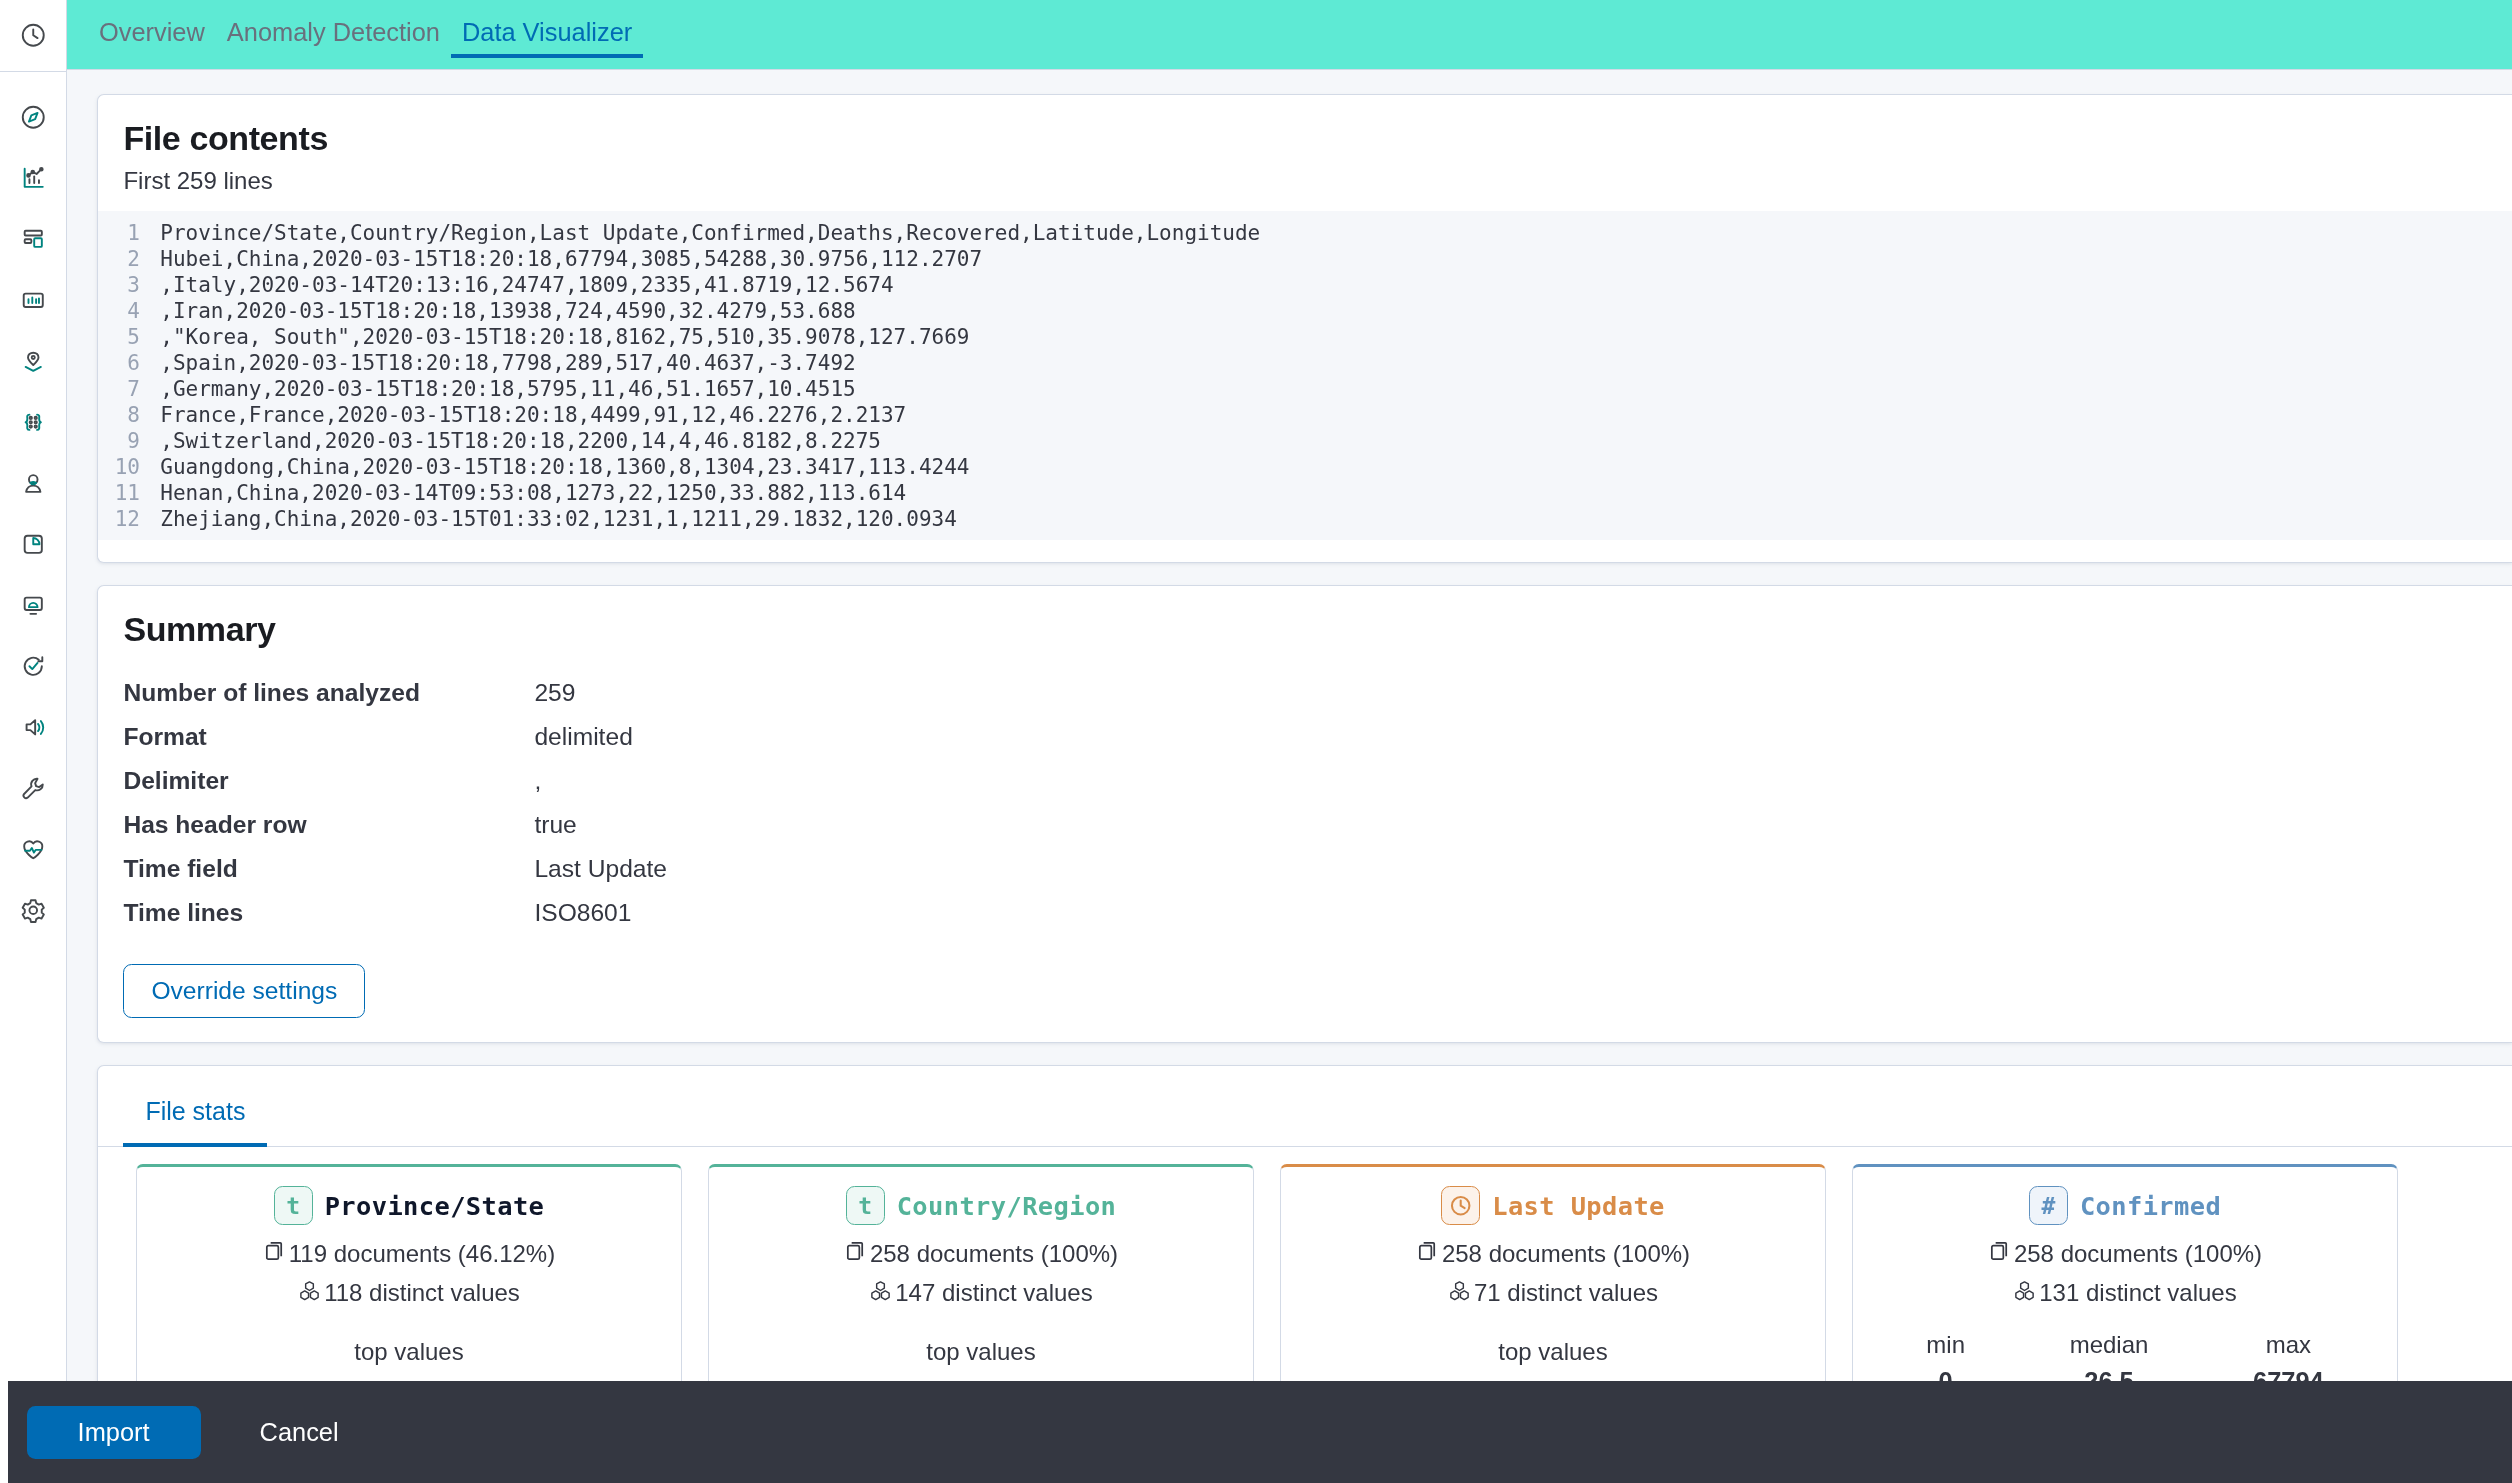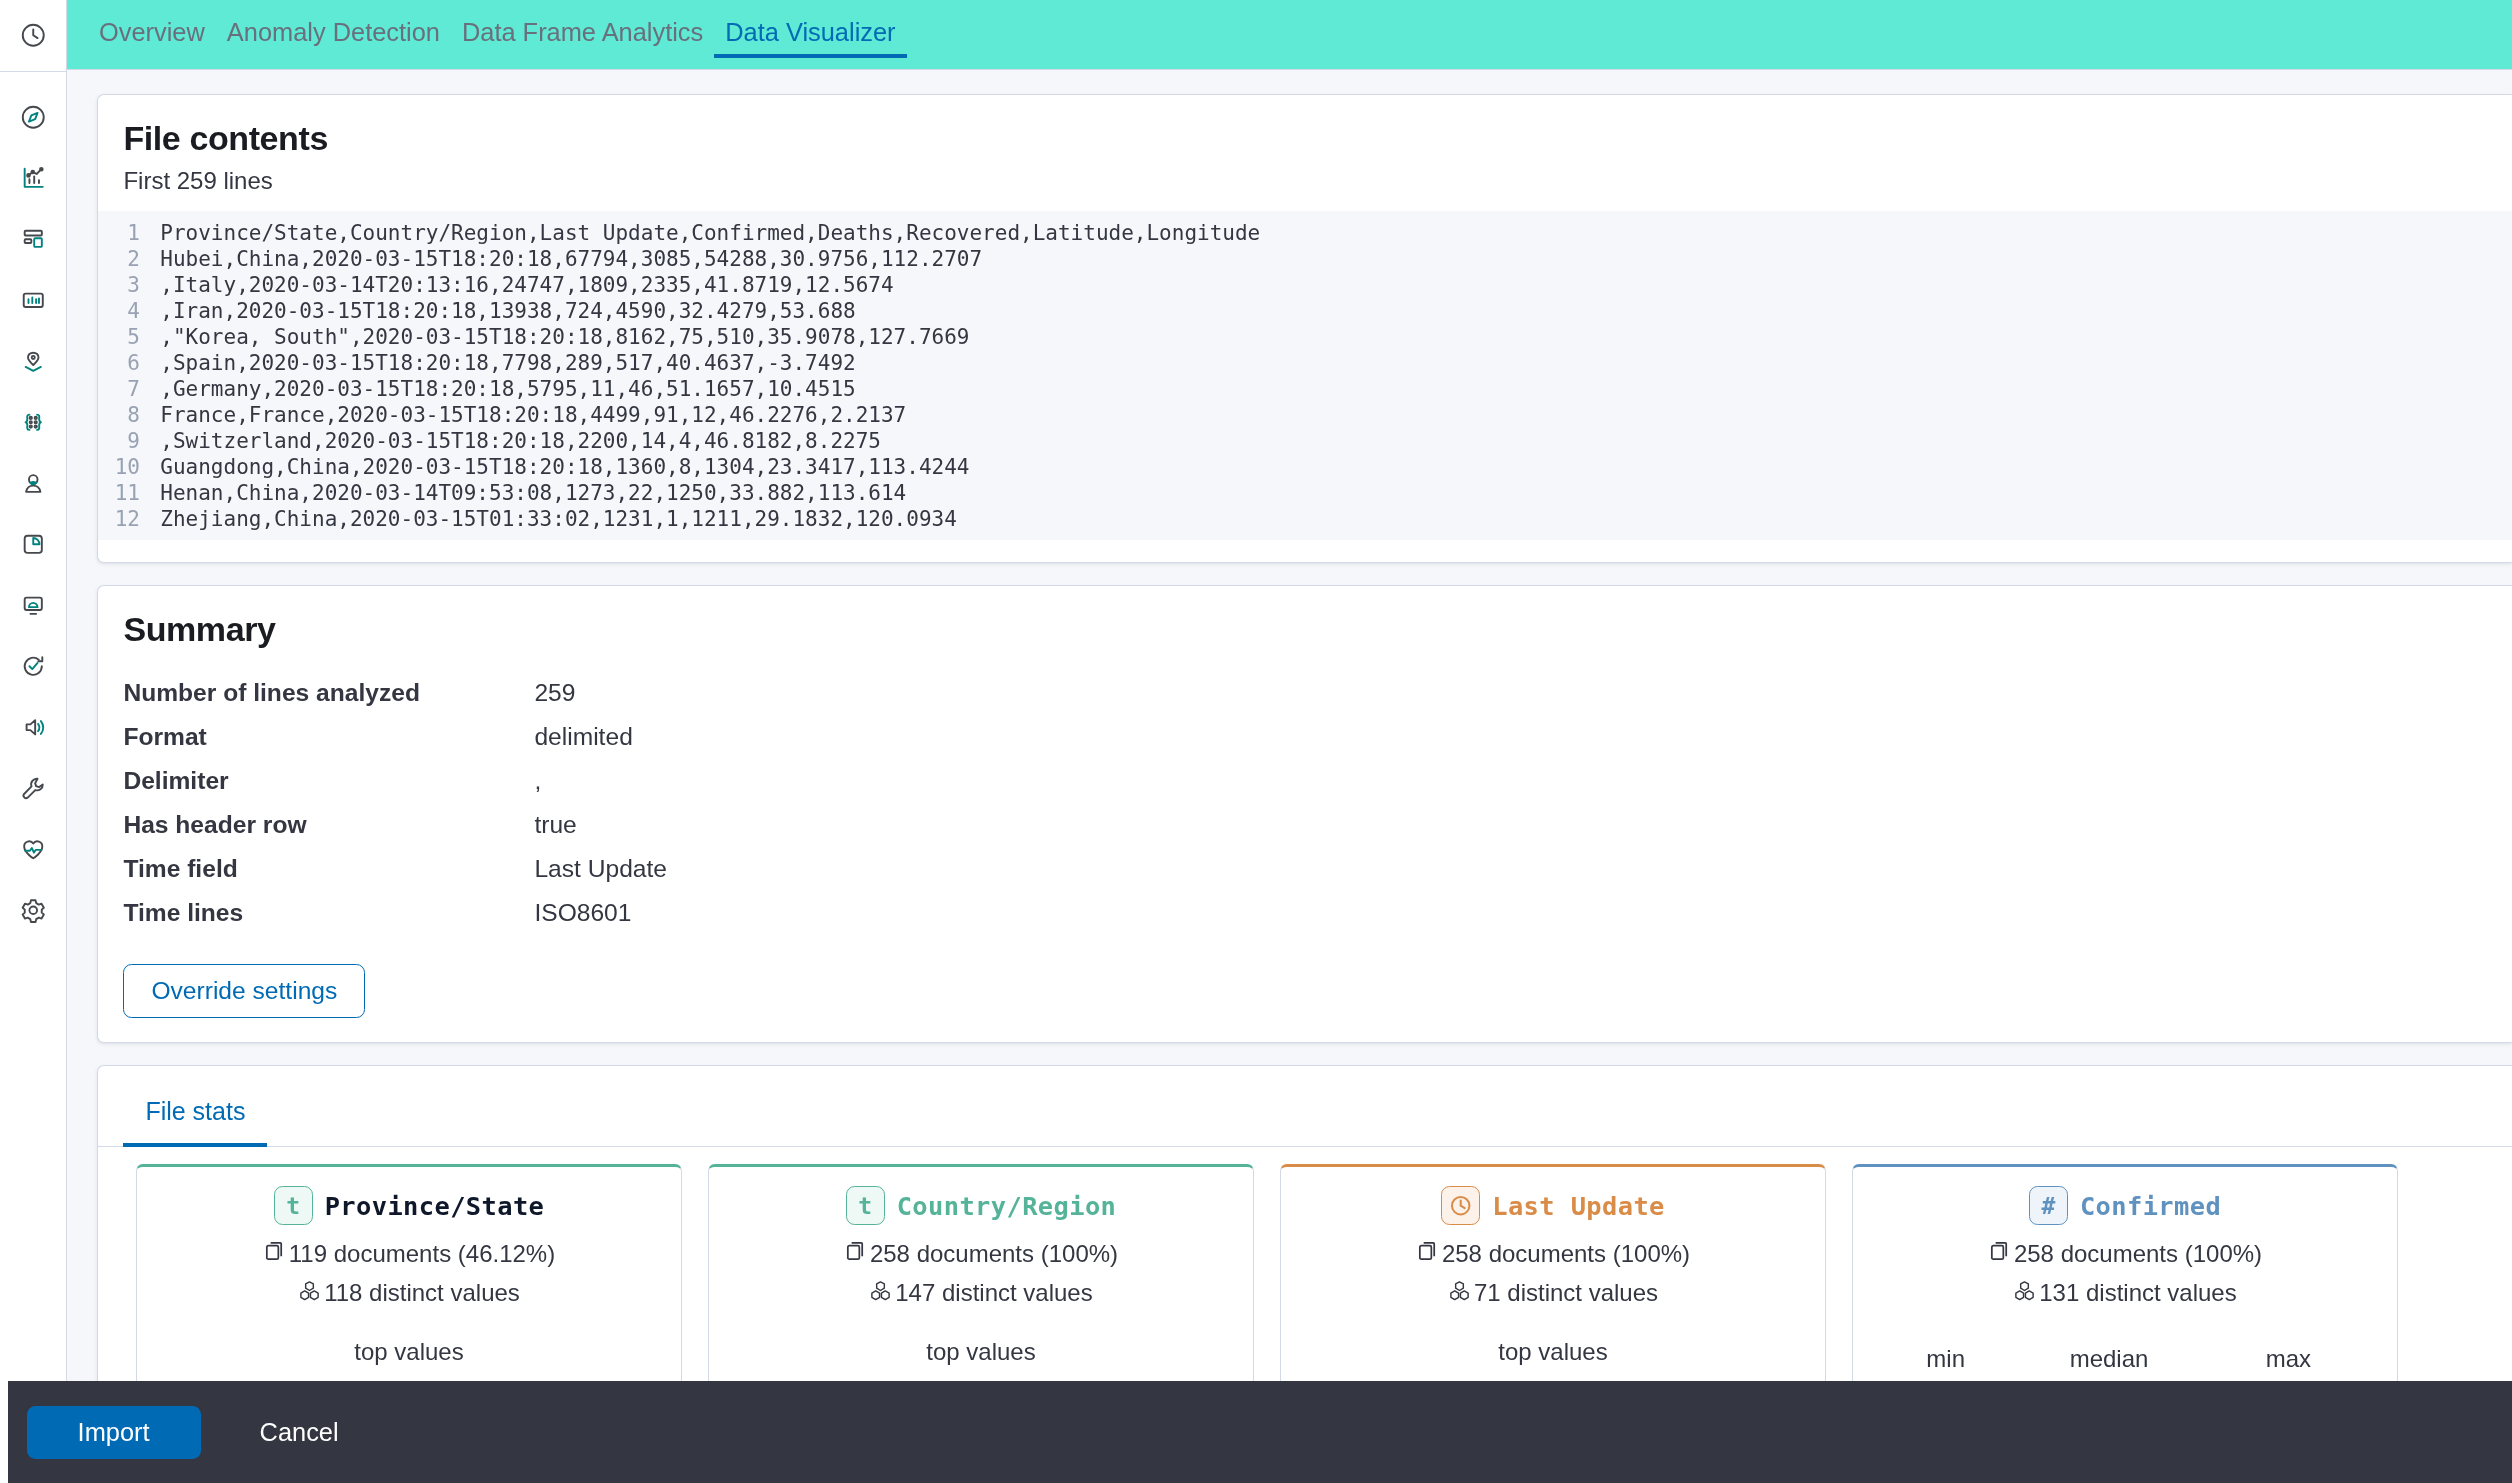--- a/index.html
+++ b/index.html
@@ -51,21 +51,21 @@
     font-family:"DejaVu Sans Mono",monospace;font-weight:700;font-size:23px;box-sizing:border-box;}
   .card-name{font-family:"DejaVu Sans Mono",monospace;font-weight:700;font-size:25.4px;letter-spacing:0.4px;}
   .card-row{display:flex;align-items:center;justify-content:center;gap:3px;margin-top:10.2px;font-size:24px;color:#343741;}
   .card-row svg{flex:0 0 auto;}
   .tv-title{margin-top:30.5px;font-size:24px;color:#343741;}
   .tv-row{display:flex;align-items:center;margin-top:12px;}
   .tv-label{width:182px;flex:0 0 auto;text-align:right;font-size:23px;color:#343741;white-space:nowrap;overflow:hidden;}
   .tv-bar{flex:1;height:12.7px;background:#d3dae6;border-radius:2.5px;margin:0 12px;overflow:hidden;}
   .tv-fill{height:100%;background:#006bb4;border-radius:2.5px 0 0 2.5px;}
   .tv-pct{width:85px;flex:0 0 auto;text-align:left;font-size:23px;color:#343741;}
-  .minmax{display:flex;justify-content:space-around;margin-top:37px;}
+  .minmax{display:flex;justify-content:space-around;margin-top:23px;}
   .mm-col .mm-label{font-size:24px;color:#343741;}
   .mm-col .mm-value{font-size:25.4px;font-weight:700;color:#343741;margin-top:8.5px;}
   
   .bottom-bar{position:absolute;left:8px;right:0;bottom:0;height:103px;background:#343741;z-index:10;
     display:flex;align-items:center;padding-left:18.6px;box-sizing:border-box;}
   .btn-primary{height:53px;min-width:174px;background:#006bb4;border:none;border-radius:8.5px;color:#fff;
     font-size:25.4px;font-weight:500;font-family:"Liberation Sans",sans-serif;cursor:pointer;padding:0 30.5px;}
   .btn-text{margin-left:53px;color:#fff;font-size:25.4px;cursor:pointer;background:none;border:none;font-family:"Liberation Sans",sans-serif;}
 </style>
 </head>
@@ -179,21 +179,20 @@
           <path d="M13.6 5.5h4.8l.7 3 2.7 1.6 2.9-1 2.4 4.2-2.2 2v3.2l2.2 2-2.4 4.2-2.9-1-2.7 1.6-.7 3h-4.8l-.7-3-2.7-1.6-2.9 1-2.4-4.2 2.2-2v-3.2l-2.2-2 2.4-4.2 2.9 1 2.7-1.6z" stroke="#45494d" stroke-width="2" fill="none" stroke-linecap="round" stroke-linejoin="round"></path>
           <circle cx="16" cy="16" r="4" stroke="#45494d" stroke-width="2" fill="none" stroke-linecap="round" stroke-linejoin="round"></circle>
         </svg>
       </div>
     </div>
 </nav>
 
 <div class="tabbar" id="nav-tabs">
     <div class="nav-tab">Overview</div>
     <div class="nav-tab">Anomaly Detection</div>
-    <div class="nav-tab">Data Frame Analytics</div>
     <div class="nav-tab active">Data Visualizer</div>
   </div>
 
 <div class="content">
 
   <section class="panel">
     <div class="panel-pad" style="padding-bottom:22px;">
       <div class="panel-title">File contents</div>
       <div class="panel-sub">First 259 lines</div>
     </div>

